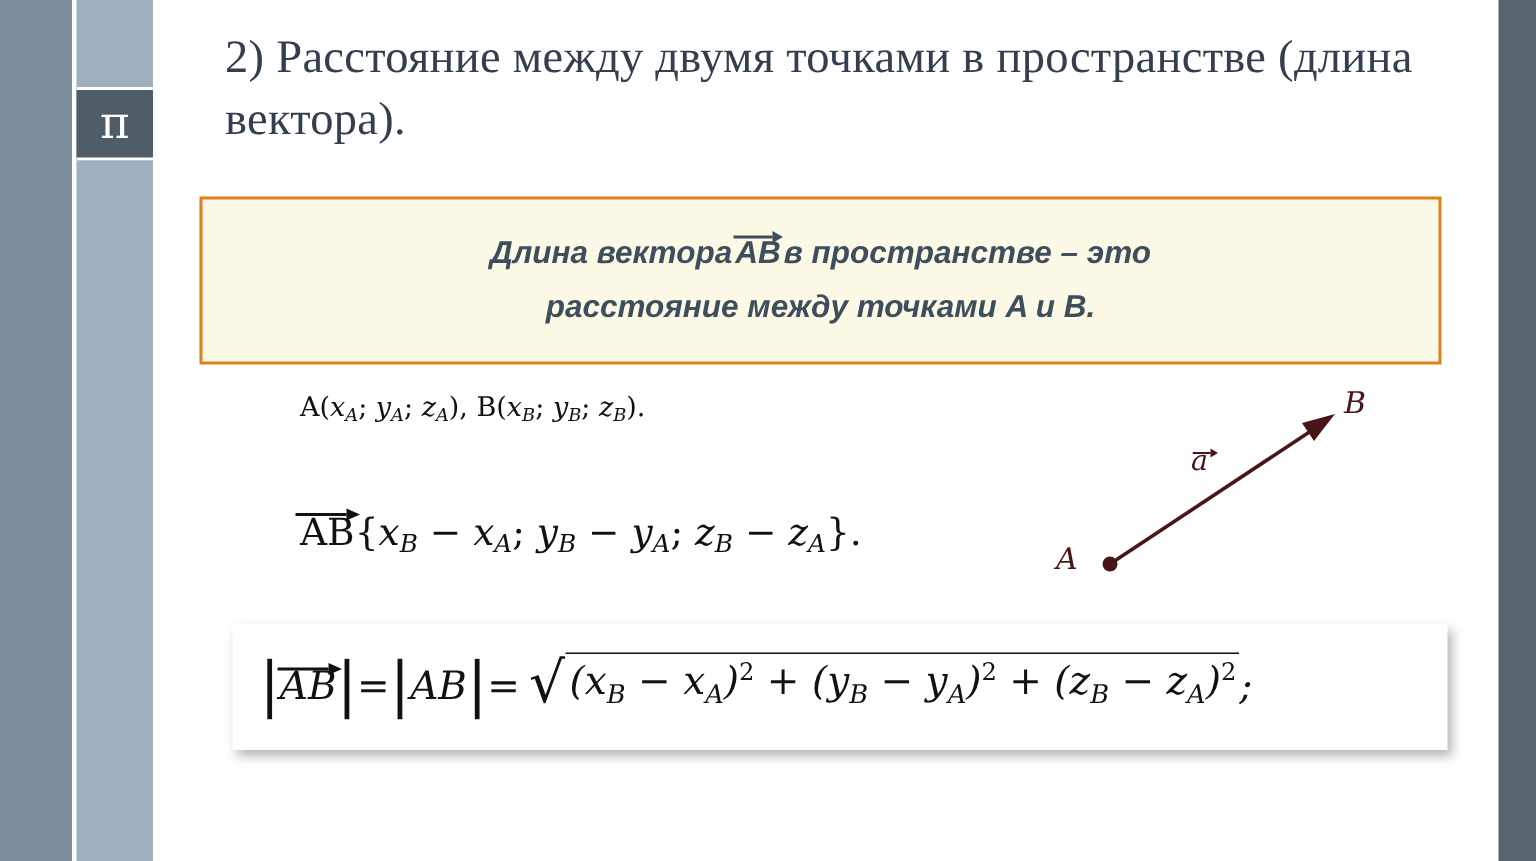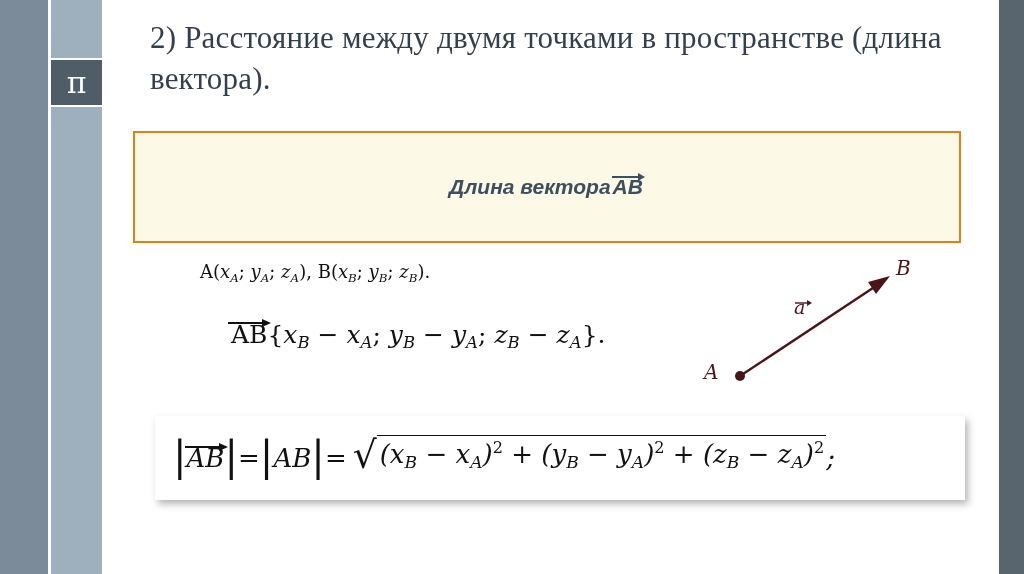--- a/index.html
+++ b/index.html
@@ -119,23 +119,22 @@
     font-style: italic;
   }
   .math .up {
     font-style: normal;
   }
   .math-points {
     left: 200px; top: 261px;
     font-size: 18px;
   }
   .math-coords {
-    left: 200px; top: 320px;
+    left: 200px; top: 340px;
     font-size: 25px;
-    margin-left: 31px;
   }
   .vec-wrap {
     position: relative;
     display: inline-block;
   }
   .vec-wrap .ovr {
     position: absolute;
     left: 50%;
     transform: translateX(-50%);
     top: -15px;
@@ -237,21 +236,23 @@
 
   <div class="slide-title">2) Расстояние между двумя точками в пространстве (длина вектора).</div>
 
   <div class="callout">
     <div class="callout-line">
       <span>Длина вектора </span>
         <span class="ab-over"><span class="ovr"><svg viewBox="0 0 34 10" width="34" height="10" aria-hidden="true">
               <line x1="1" y1="6" x2="27" y2="6" stroke="#3d4f5c" stroke-width="2"></line>
               <polygon points="27,2 34,6 27,10" fill="#3d4f5c"></polygon>
             </svg></span><span>AB</span></span>
+        <span>  в пространстве – это</span>
     </div>
+    <div class="callout-line">расстояние между точками A и B.</div>
   </div>
 
   <div class="math math-points">
     <span class="up">A</span><span class="up">(</span><span>x</span><span class="sub">A</span><span class="up">; </span><span>y</span><span class="sub">A</span><span class="up">; </span><span>z</span><span class="sub">A</span><span class="up">), </span><span class="up">B</span><span class="up">(</span><span>x</span><span class="sub">B</span><span class="up">; </span><span>y</span><span class="sub">B</span><span class="up">; </span><span>z</span><span class="sub">B</span><span class="up">).</span>
   </div>
 
   <div class="math math-coords">
     <span class="vec-wrap"><span class="ovr"><svg viewBox="0 0 44 11" width="44" height="11" aria-hidden="true">
             <line x1="1" y1="6" x2="35" y2="6" stroke="#111111" stroke-width="2"></line>
             <polygon points="35,2 44,6 35,10" fill="#111111"></polygon>

